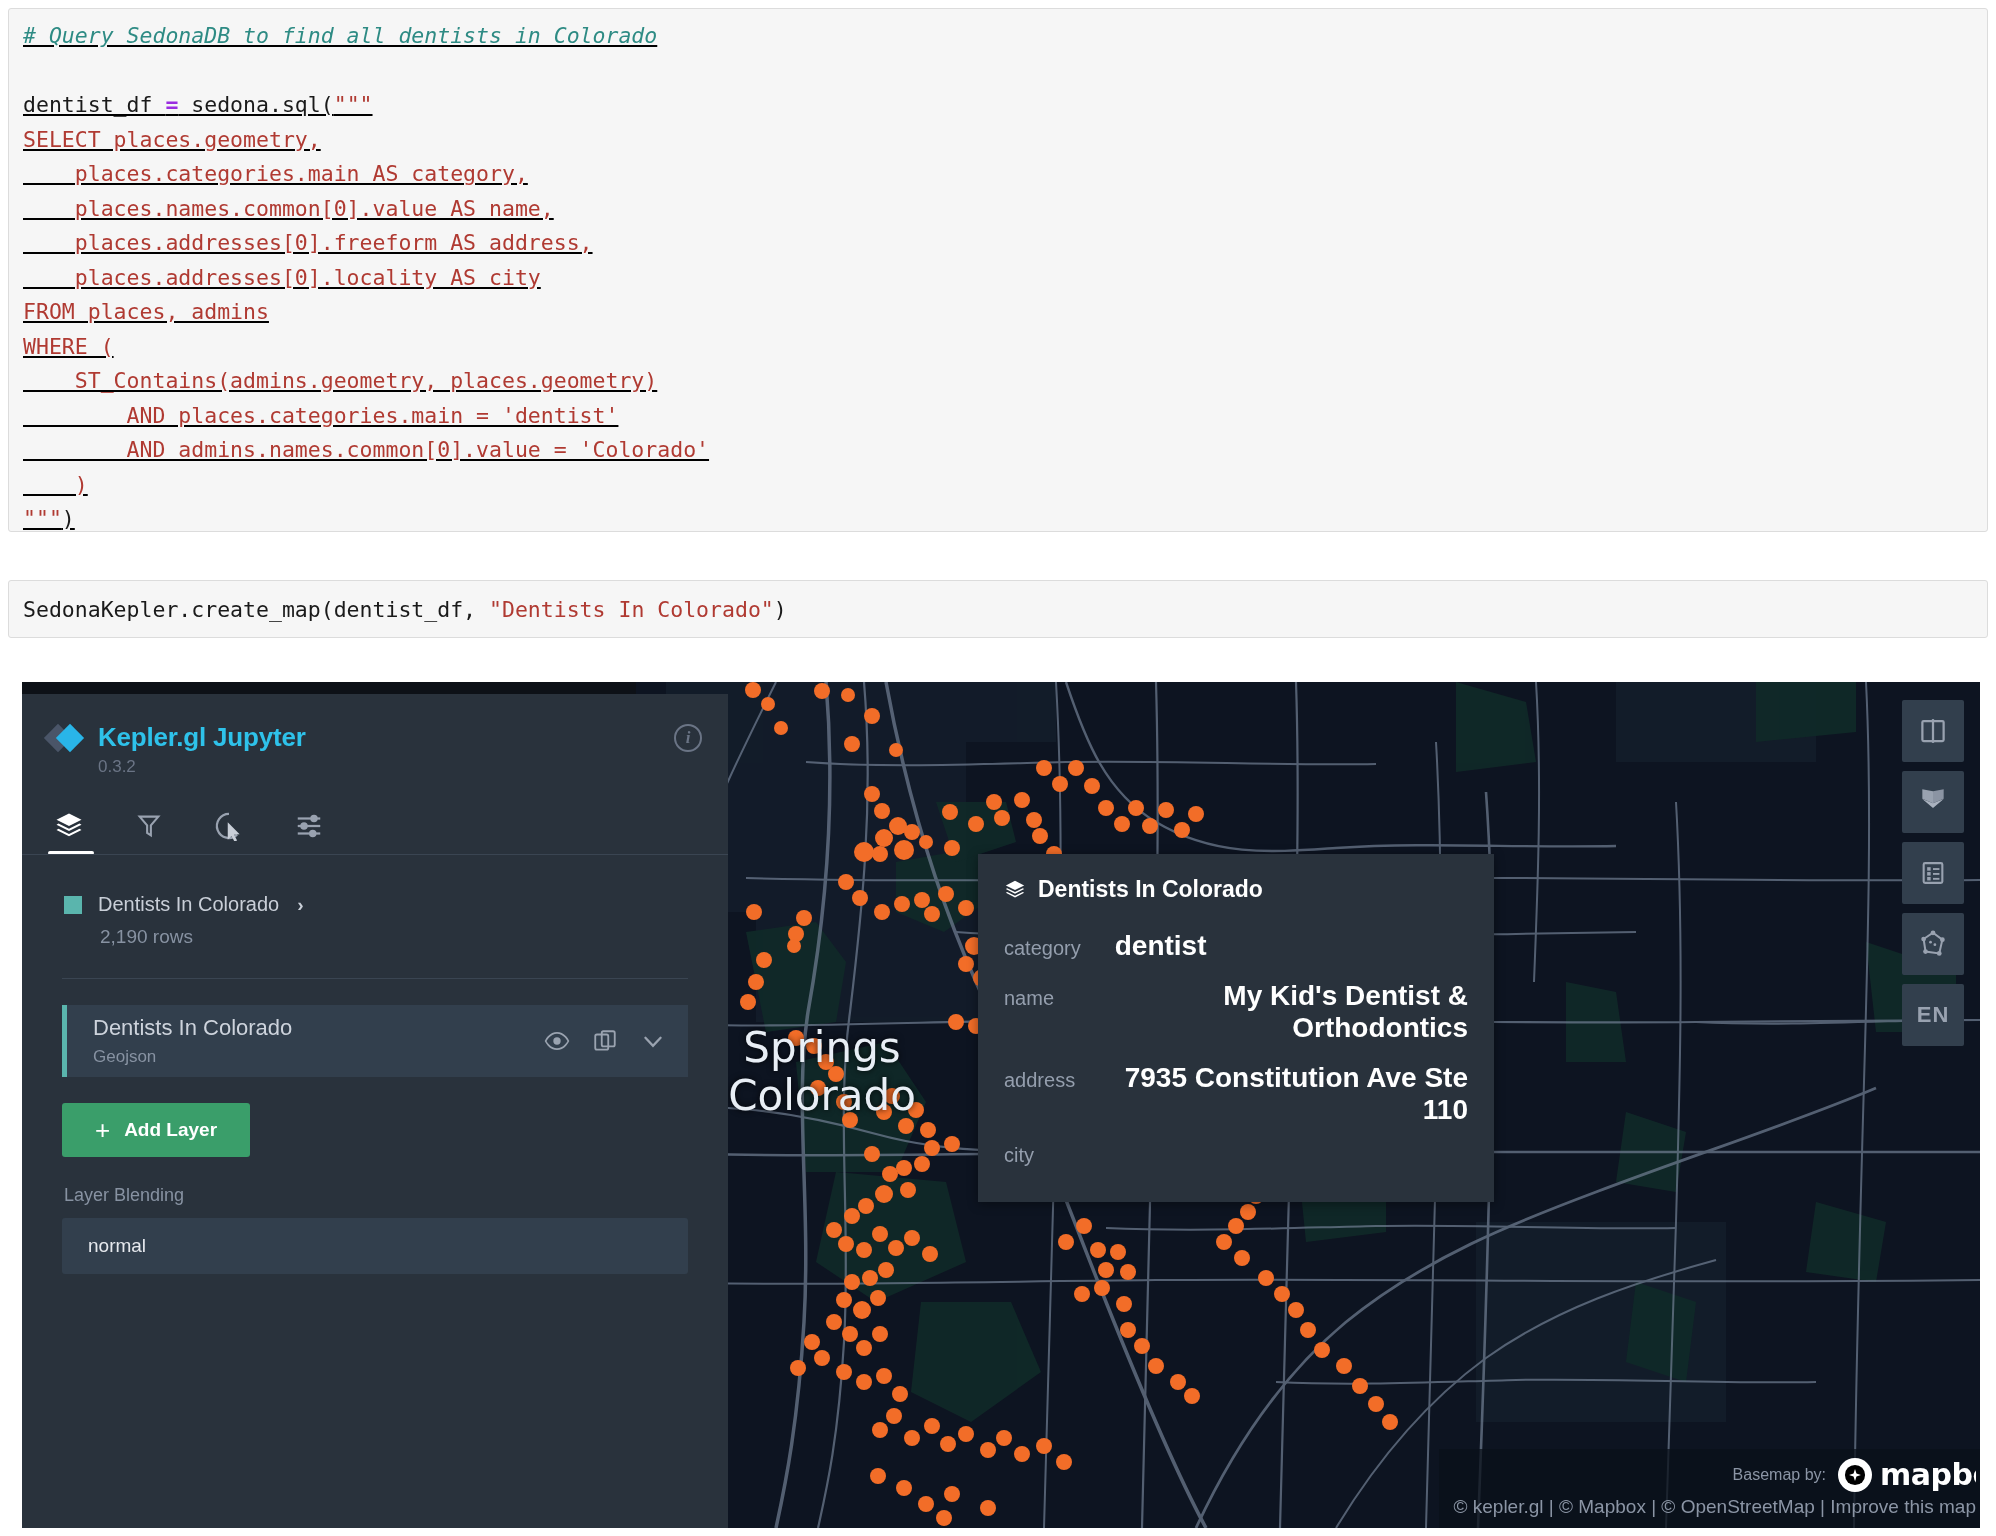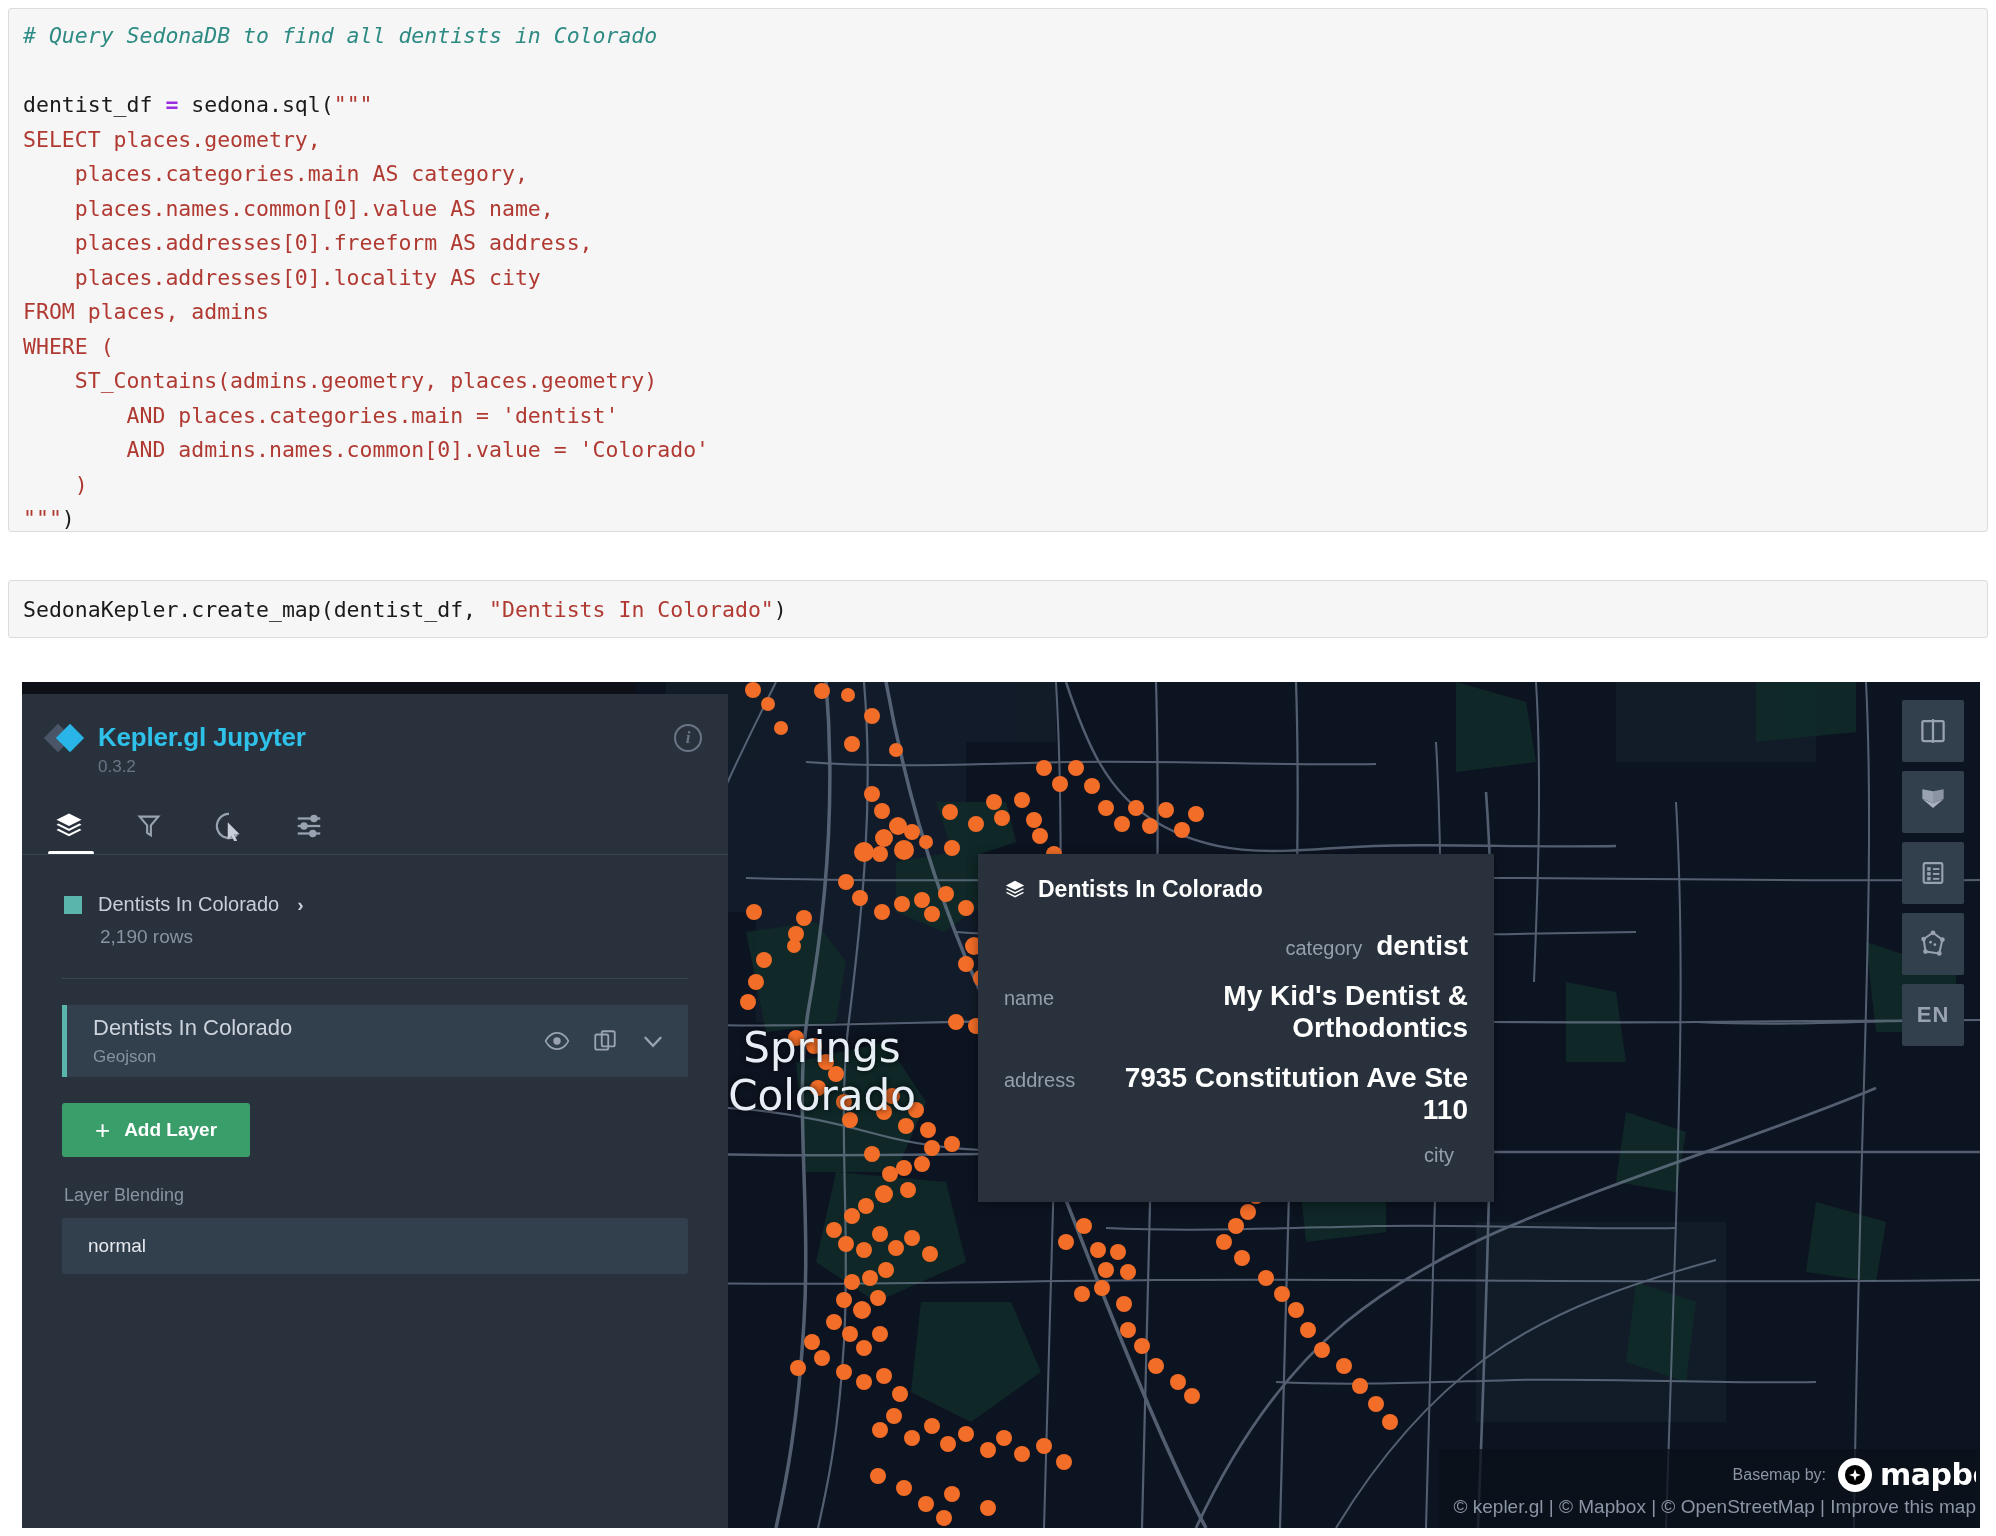--- a/index.html
+++ b/index.html
@@ -13,21 +13,21 @@
   .page { position: relative; width: 1996px; height: 1536px; background:#fff; }
 
   
   .cell {
     background: #f6f6f6;
     border: 1px solid #dcdcdc;
     border-radius: 3px;
     margin: 0 8px;
     padding: 10px 14px 12px 14px;
   }
-  #cell-1 { position:absolute; left:0; top:8px; width:1980px; height:524px; }
+  #cell-1 { position:absolute; left:0; top:8px; width:1980px; height:524px;text-decoration:underline; }
   #cell-2 { position:absolute; left:0; top:580px; width:1980px; height:58px; padding-top:12px;}
 
   pre.code {
     font-family: "DejaVu Sans Mono", "Liberation Mono", monospace;
     font-size: 21.5px;
     line-height: 34.5px;
     color: #1a1a1a;
     white-space: pre;
     letter-spacing: 0px;
   }
@@ -158,21 +158,21 @@
   
   .map-tooltip {
     position:absolute; left:342px; top:172px;
     width: 516px;
     background:#29323c;
     padding: 22px 26px 26px 26px;
     z-index:7;
     box-shadow: 0 2px 10px rgba(0,0,0,0.4);
   }
   .tt-title { display:flex; align-items:center; gap:12px; color:#ffffff; font-size:23px; font-weight:700; margin-bottom:18px;}
-  .tt-row { display:flex; align-items:baseline; justify-content:flex-end; padding: 9px 0; gap:14px;}
+  .tt-row { display:flex; align-items:baseline; justify-content:flex-start; padding: 9px 0; gap:34px;}
   .tt-key { color:#949ead; font-size:20px; white-space:nowrap;}
   .tt-val { color:#ffffff; font-size:28px; font-weight:700; text-align:right; }
 
   
   .attrib {
     position:absolute; right:0; bottom:0; z-index:6;
     text-align:right; padding: 0 4px 4px 14px;
     background: rgba(10,16,26,0.75);
   }
   .attrib-basemap { display:flex; align-items:center; justify-content:flex-end; gap:12px; padding: 8px 0 4px 0;}

